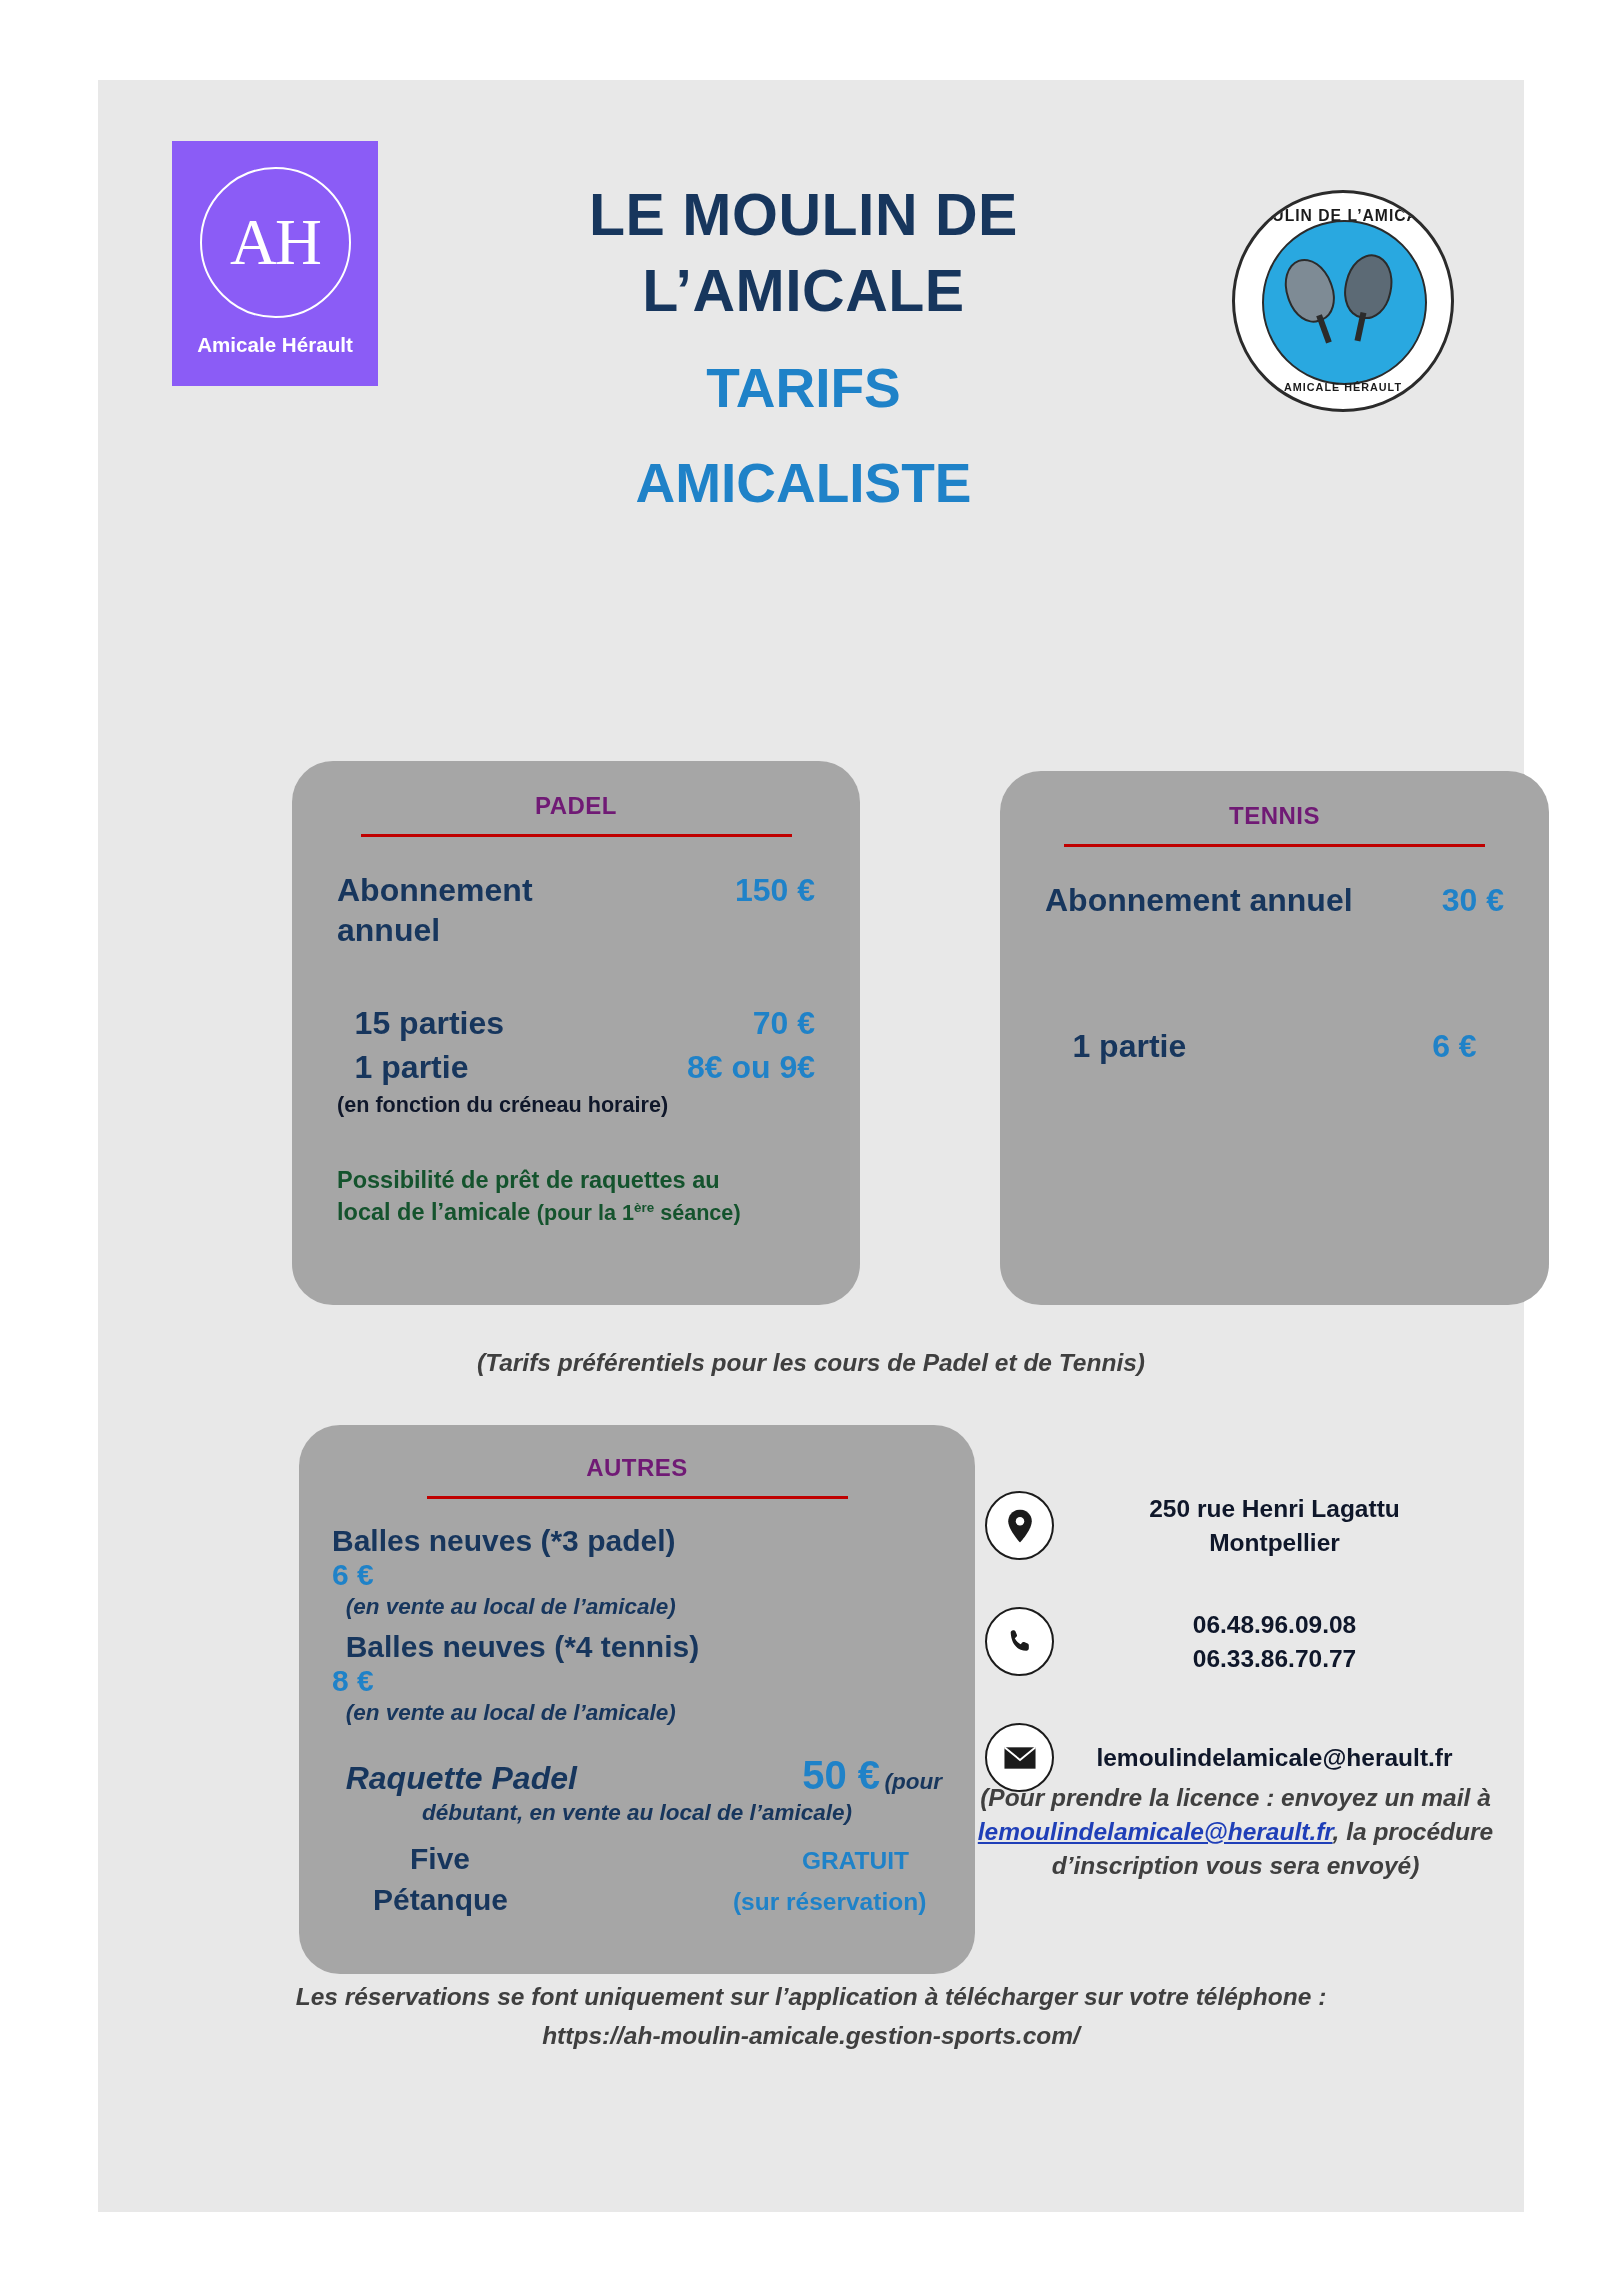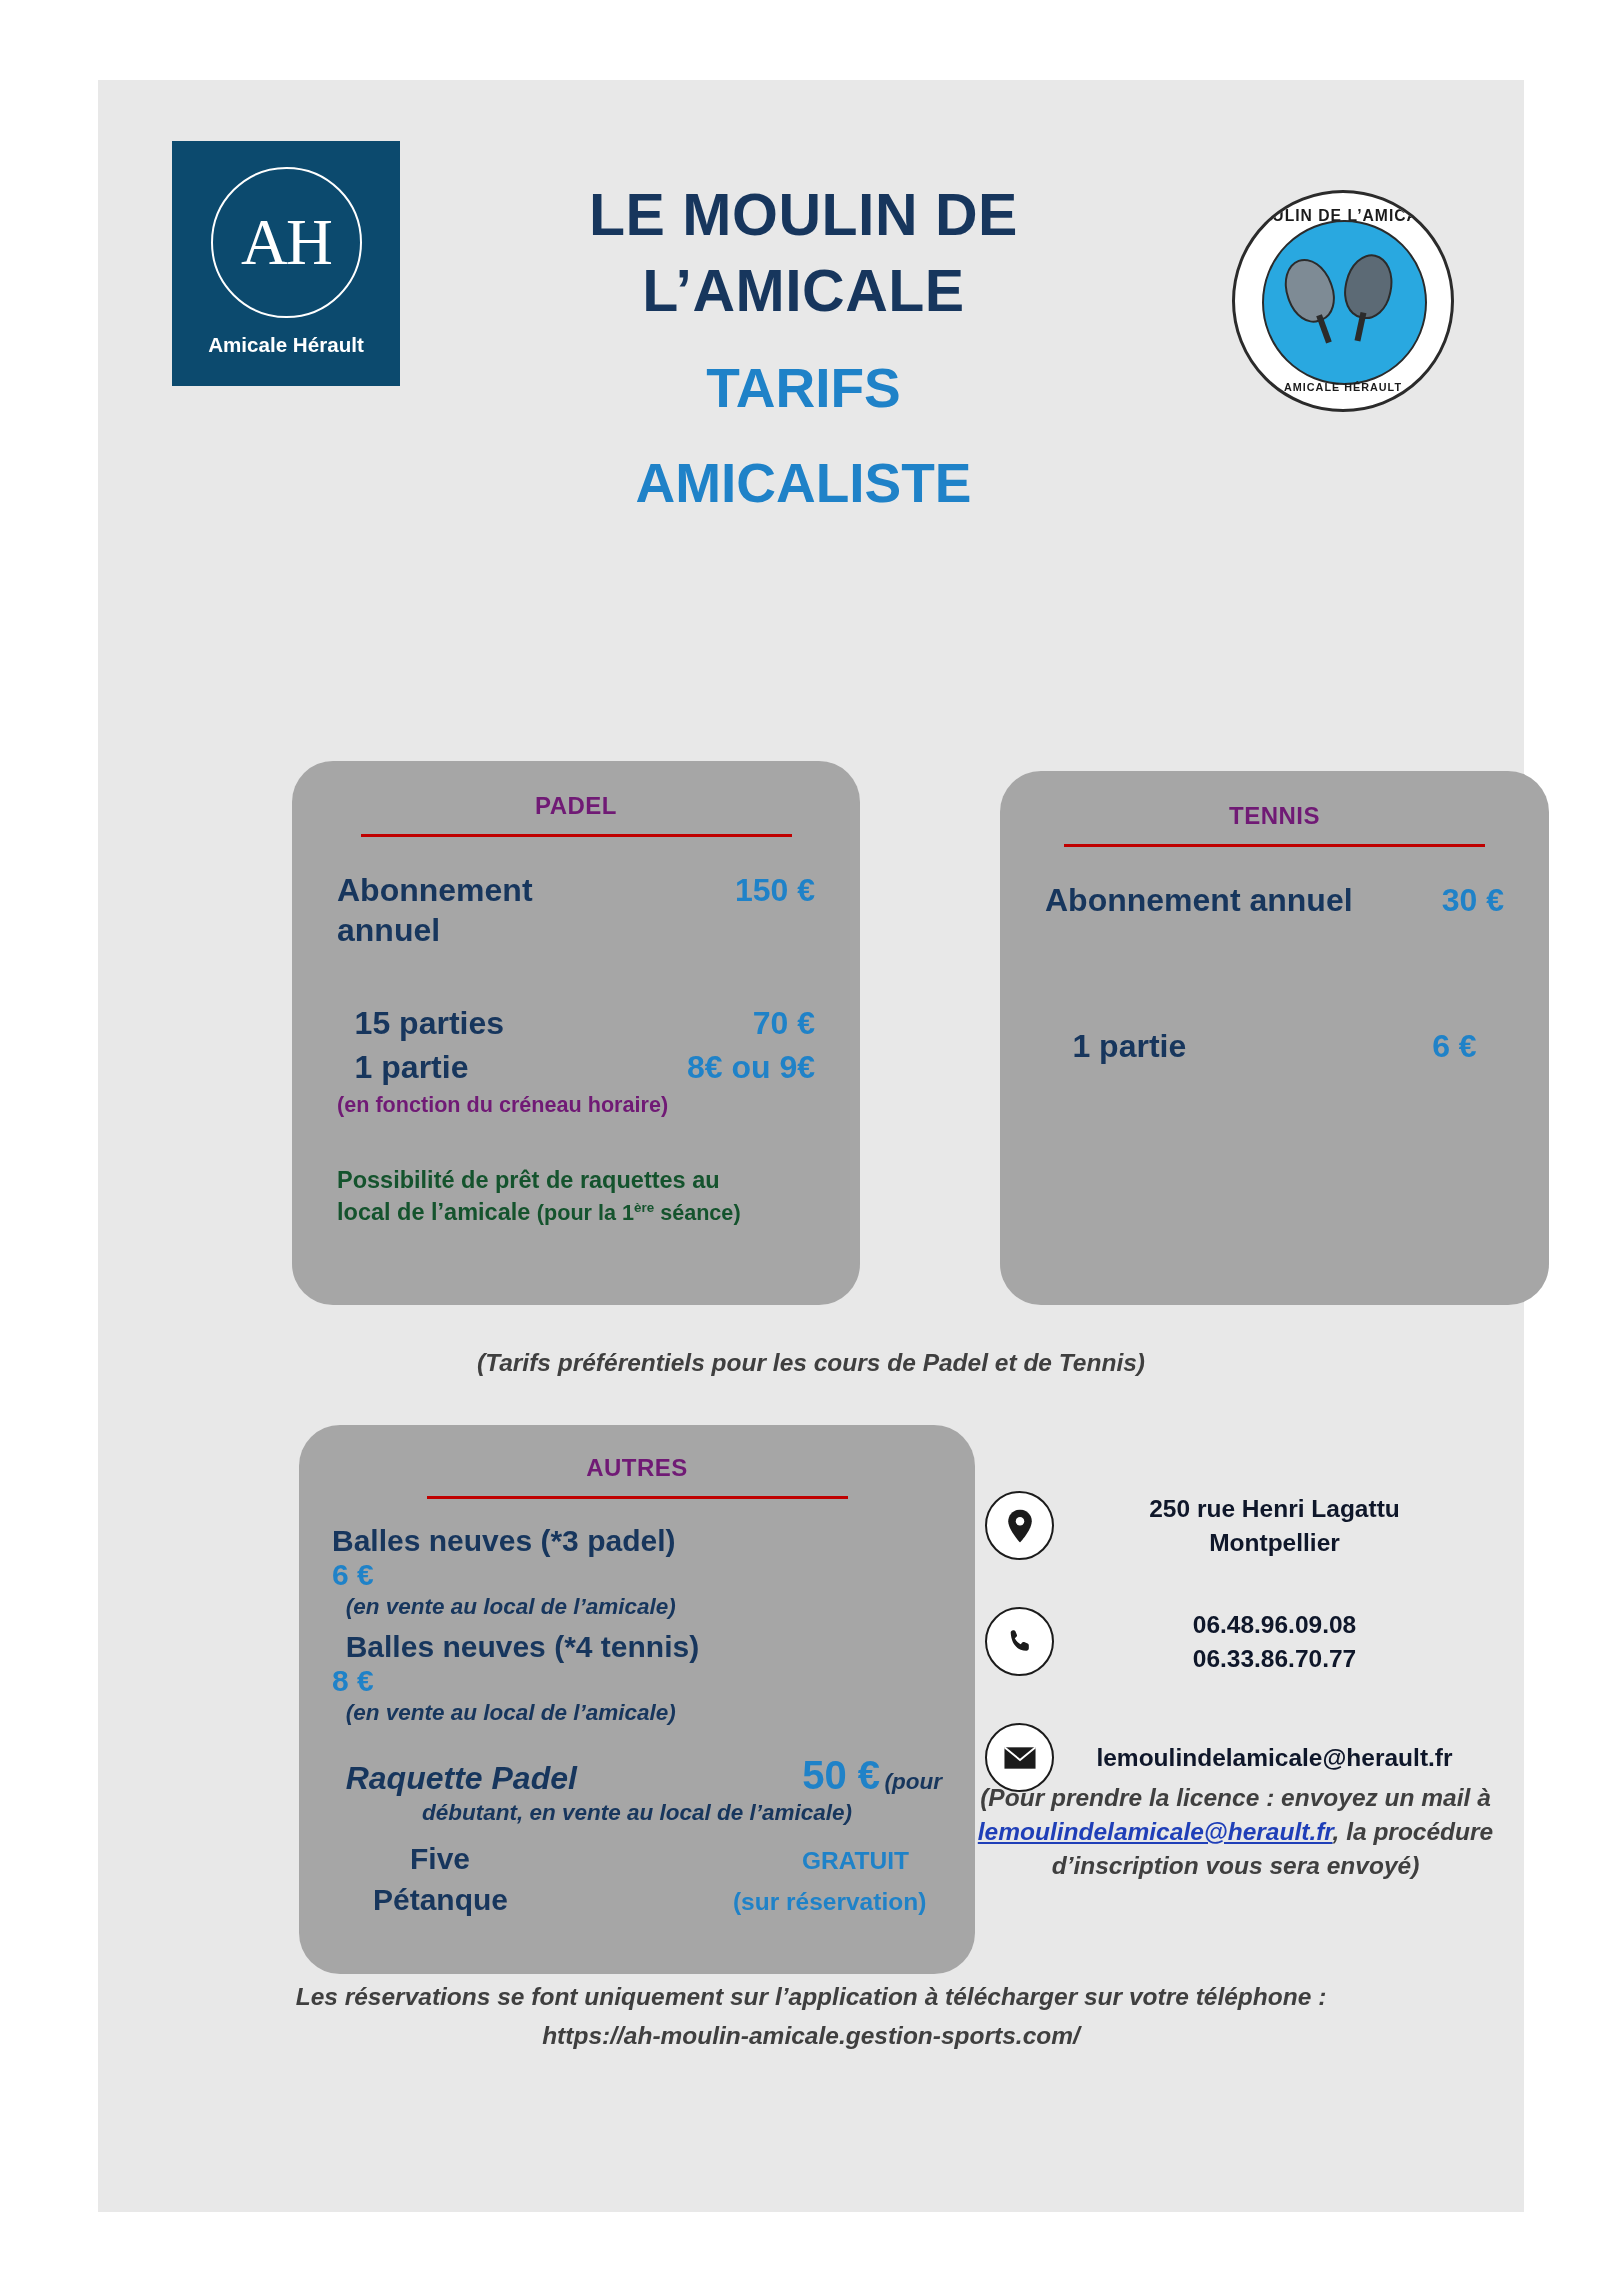--- a/index.html
+++ b/index.html
@@ -27,23 +27,23 @@
   
   .header {
     position: relative;
     height: 510px;
   }
 
   .logo-left {
     position: absolute;
     left: 74px;
     top: 61px;
-    width: 228px;
+    width: 206px;
     height: 245px;
-    background: #0c4a6e;
+    background: #8b5cf6;
     display: flex;
     flex-direction: column;
     align-items: center;
     justify-content: flex-start;
   }
   .logo-left .ring {
     margin-top: 25.5px;
     width: 147px;
     height: 147px;
     border: 2.9px solid #ffffff;
@@ -177,21 +177,21 @@
   .label { font-weight: bold; }
   .price { color: #1f82c8; font-weight: bold; }
 
   
   #padel-card .inner { padding: 31px 45px 0 45px; }
   #padel-card .r1 { font-size: 32px; margin-top: 33px; line-height: 1.25; }
   #padel-card .r1 .label { max-width: 294px; }
   #padel-card .r2 { font-size: 32px; margin-top: 55px; }
   #padel-card .r3 { font-size: 32px; margin-top: 7.8px; }
   #padel-card .note {
-    color: #701a75;
+    color: #0f172a;
     font-size: 21.6px;
     font-weight: bold;
     margin-top: 5.9px;
   }
   #padel-card .loan {
     color: #14532d;
     font-size: 23.5px;
     font-weight: bold;
     margin-top: 47px;
     line-height: 1.35;

